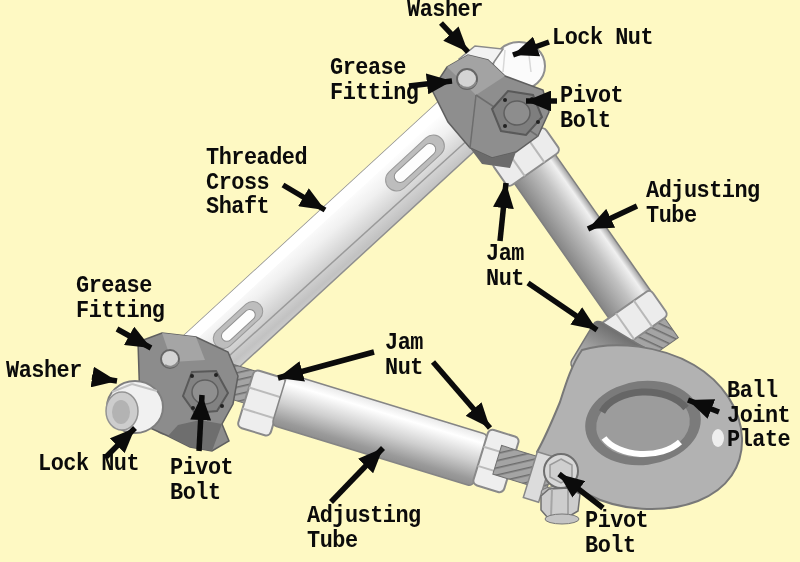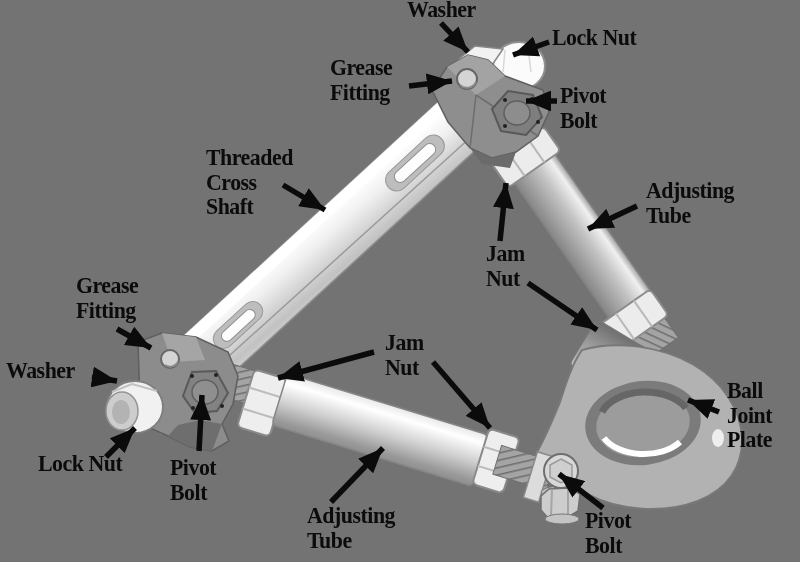--- a/index.html
+++ b/index.html
@@ -1,17 +1,17 @@
 <!DOCTYPE html>
 <html><head>
 <meta charset="utf-8">
 <style>
   html,body{margin:0;padding:0;background:#ffffff;}
-  #stage{position:relative;width:800px;height:562px;background:#737373;overflow:hidden;
-         font-family:Liberation Serif, serif;}
+  #stage{position:relative;width:800px;height:562px;background:#fef9c3;overflow:hidden;
+         font-family:Liberation Mono, monospace;}
   #art{position:absolute;left:0;top:0;}
   .lbl{position:absolute;color:#0b0b0b;font-weight:bold;font-size:23px;line-height:24.5px;
        letter-spacing:-0.5px;white-space:nowrap;transform:scaleX(0.95);transform-origin:0 0;}
   .arrow{stroke:#0b0b0b;stroke-width:5.5;fill:none;}
 </style>
 </head>
 <body>
 
 <div id="stage">
 

